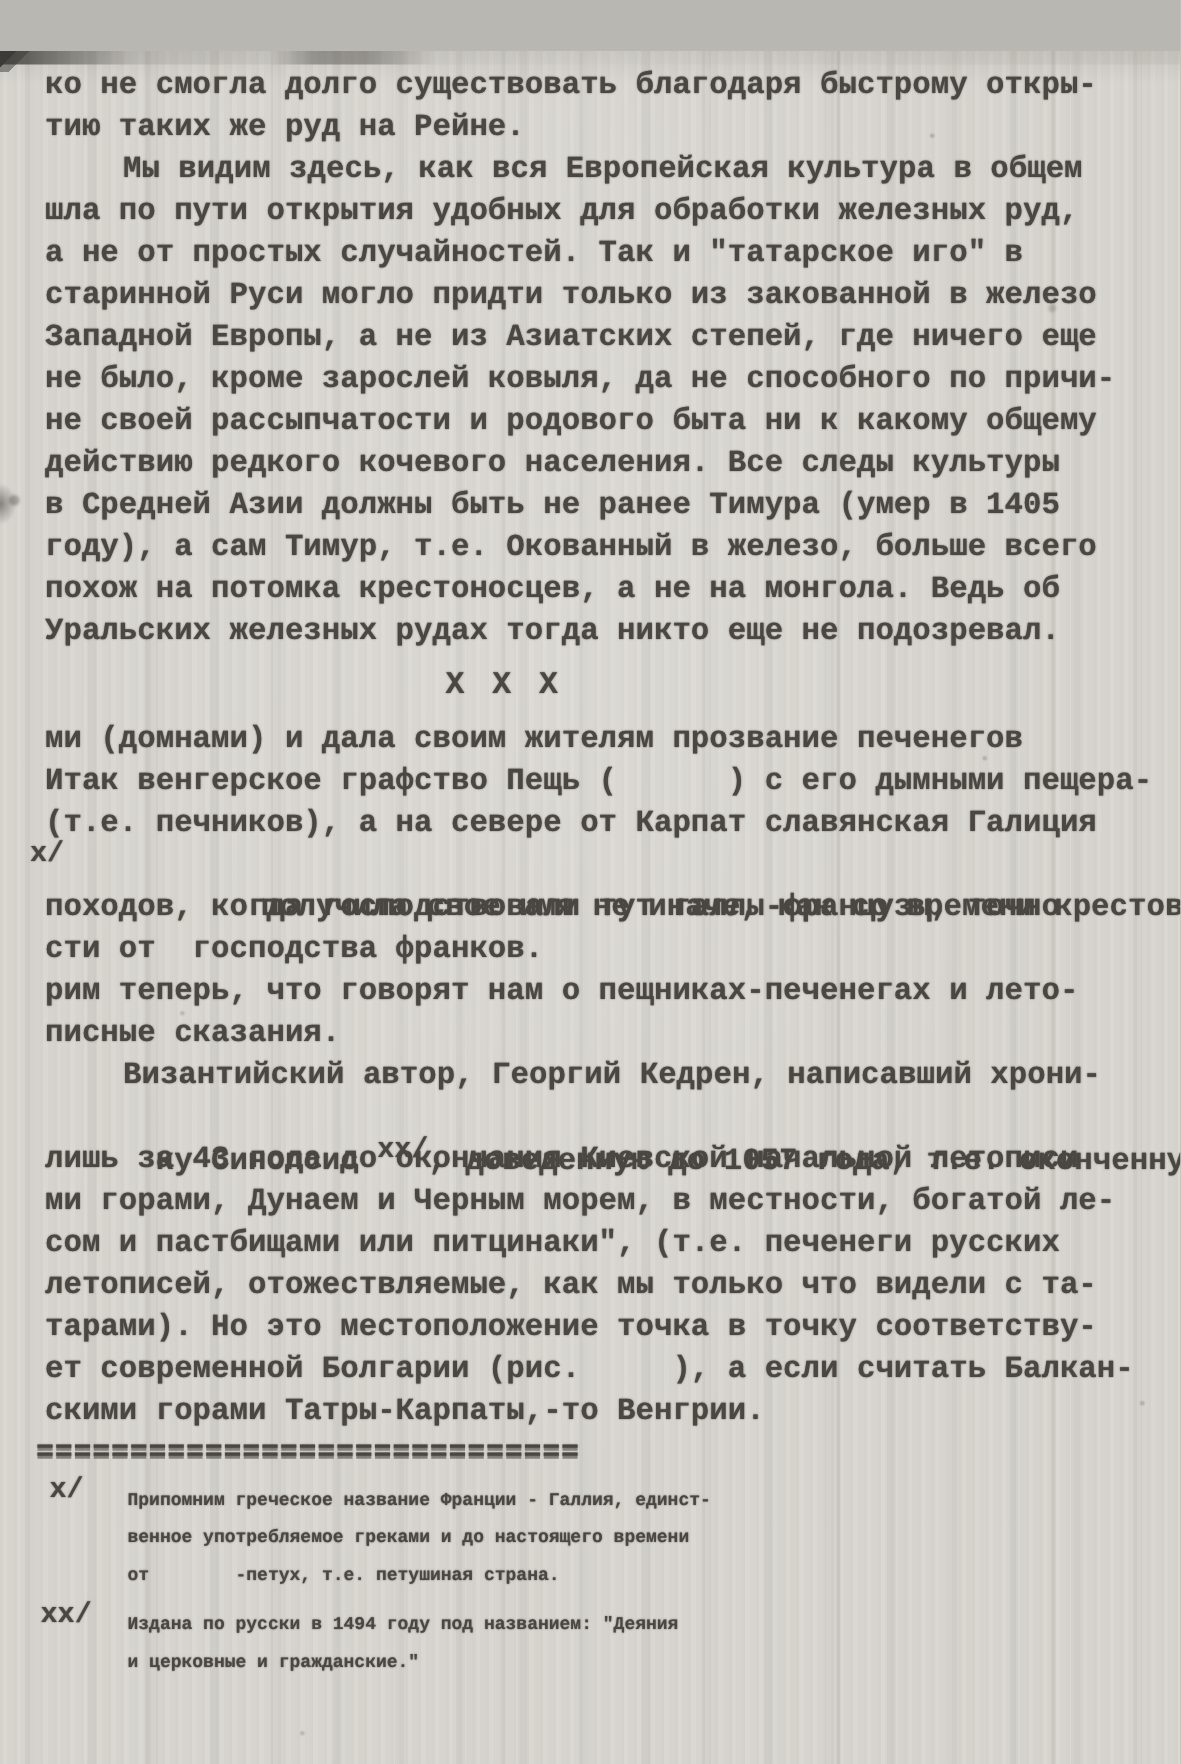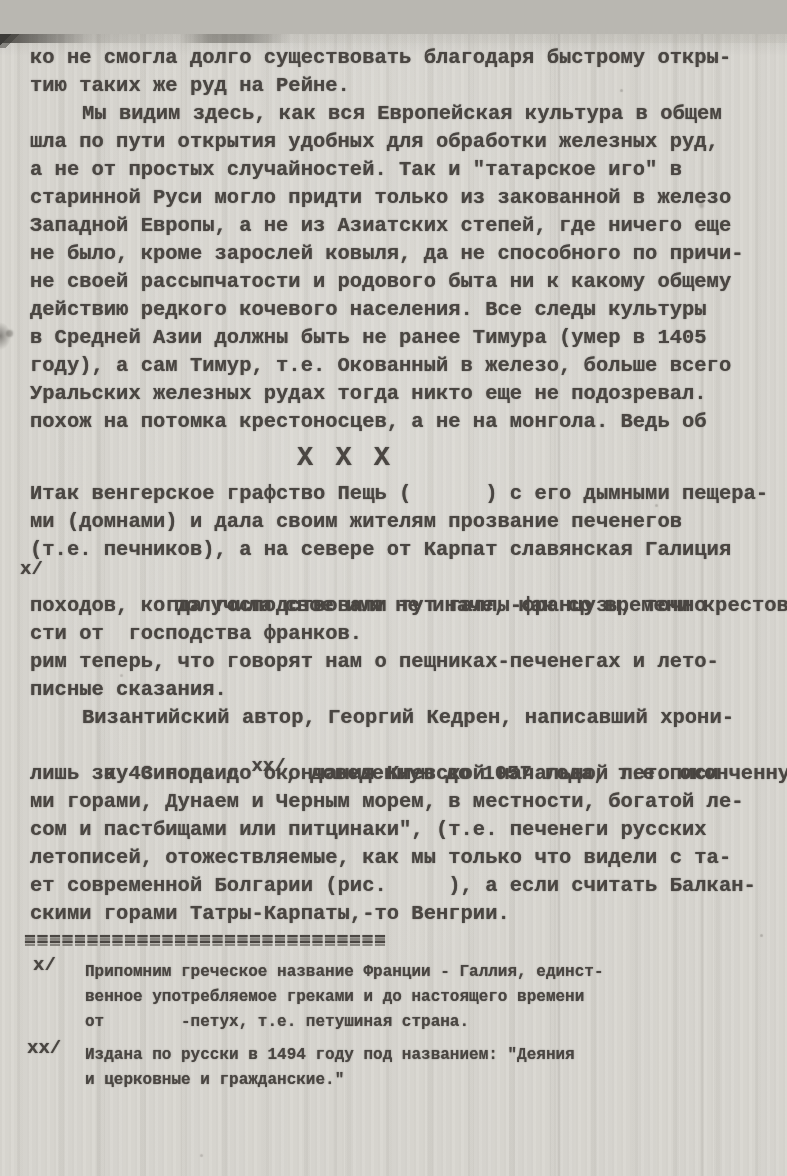--- a/index.html
+++ b/index.html
@@ -40,25 +40,25 @@
       460px 742px 1px rgba(90,85,78,.3),
       120px 640px 1px rgba(90,85,78,.25),
       655px 470px 1px rgba(90,85,78,.28);}
   .content{position:absolute;left:30px;top:10px;right:0;filter:blur(0.3px);
     text-shadow:0 0 1.2px rgba(74,70,66,.85);}
   .tl{white-space:pre;font-size:20.5px;line-height:28px;height:28px;}
   .ind{padding-left:52px;font-family:Liberation Mono, monospace;}
   .marked{position:relative;padding-left:70px;}
   .margin-marker{position:absolute;left:-10px;top:-9px;font-size:19px;}
   .sup{position:relative;top:-8px;font-size:19px;}
-  .xxx{font-size:27px;line-height:28px;margin:8px 0 8px 267px;letter-spacing:3px;}
+  .xxx{font-size:21px;line-height:28px;margin:8px 0 8px 267px;letter-spacing:3px;}
   .rule{white-space:pre;font-size:20px;line-height:22px;margin:2px 0 0 -6px;letter-spacing:.5px;
     text-shadow:0 2.5px 0 rgba(69,66,61,.55), 0 0 1px rgba(74,70,66,.8);}
   .footnote{position:relative;margin-left:55px;margin-top:8px;}
-  .fn-line{white-space:pre;font-size:16px;line-height:25px;height:25px;}
+  .fn-line{white-space:pre;font-size:12px;line-height:25px;height:25px;}
   .fn-marker{position:absolute;left:-52px;top:-6px;font-size:19px;}
   .fn2 .fn-marker{left:-58px;}
 </style>
 </head>
 <body>
 
 <div class="page">
   <div class="edge-top"></div>
   <div class="corner"></div>
   <div class="blob"></div>
@@ -75,43 +75,44 @@
     <div class="tl ind">Мы видим здесь, как вся Европейская культура в общем</div>
     <div class="tl">шла по пути открытия удобных для обработки железных руд,</div>
     <div class="tl">а не от простых случайностей. Так и "татарское иго" в</div>
     <div class="tl">старинной Руси могло придти только из закованной в железо</div>
     <div class="tl">Западной Европы, а не из Азиатских степей, где ничего еще</div>
     <div class="tl">не было, кроме зарослей ковыля, да не способного по причи-</div>
     <div class="tl">не своей рассыпчатости и родового быта ни к какому общему</div>
     <div class="tl">действию редкого кочевого населения. Все следы культуры</div>
     <div class="tl">в Средней Азии должны быть не ранее Тимура (умер в 1405</div>
     <div class="tl">году), а сам Тимур, т.е. Окованный в железо, больше всего</div>
+    <div class="tl">похож на потомка крестоносцев, а не на монгола. Ведь об</div>
     <div class="tl">Уральских железных рудах тогда никто еще не подозревал.</div>
-    <div class="tl">похож на потомка крестоносцев, а не на монгола. Ведь об</div>
 
     <div class="xxx">X X X</div>
 
+    <div class="tl">ми (домнами) и дала своим жителям прозвание печенегов</div>
     <div class="tl">Итак венгерское графство Пещь (      ) с его дымными пещера-</div>
-    <div class="tl">ми (домнами) и дала своим жителям прозвание печенегов</div>
     <div class="tl">(т.е. печников), а на севере от Карпат славянская Галиция</div>
     <div class="tl marked">
       <span class="margin-marker">х/</span><span>получила свое имя не иначе, как со времени крестовых</span>
     </div>
     <div class="tl">походов, когда господствовали тут галлы-французы, точно</div>
     <div class="tl">сти от  господства франков.</div>
     <div class="tl">рим теперь, что говорят нам о пещниках-печенегах и лето-</div>
     <div class="tl">писные сказания.</div>
     <div class="tl ind">Византийский автор, Георгий Кедрен, написавший хрони-</div>
     <div class="tl">
       <span>ку Синопсис </span><span class="sup">хх/</span><span>, доведенную до 1057 года, т.е. оконченную</span>
     </div>
     <div class="tl">лишь за 43 года до окончания Киевской начальной летописи</div>
     <div class="tl">ми горами, Дунаем и Черным морем, в местности, богатой ле-</div>
     <div class="tl">сом и пастбищами или питцинаки", (т.е. печенеги русских</div>
     <div class="tl">летописей, отожествляемые, как мы только что видели с та-</div>
+    <div class="tl">тарами). Но это местоположение точка в точку соответству-</div>
     <div class="tl">ет современной Болгарии (рис.     ), а если считать Балкан-</div>
     <div class="tl">скими горами Татры-Карпаты,-то Венгрии.</div>
 
     <div class="rule">=============================</div>
 
     <div class="footnote fn1">
       <span class="fn-marker">х/</span>
       <div class="fn-line">Припомним греческое название Франции - Галлия, единст-</div>
       <div class="fn-line">венное употребляемое греками и до настоящего времени</div>
       <div class="fn-line">от        -петух, т.е. петушиная страна.</div>

